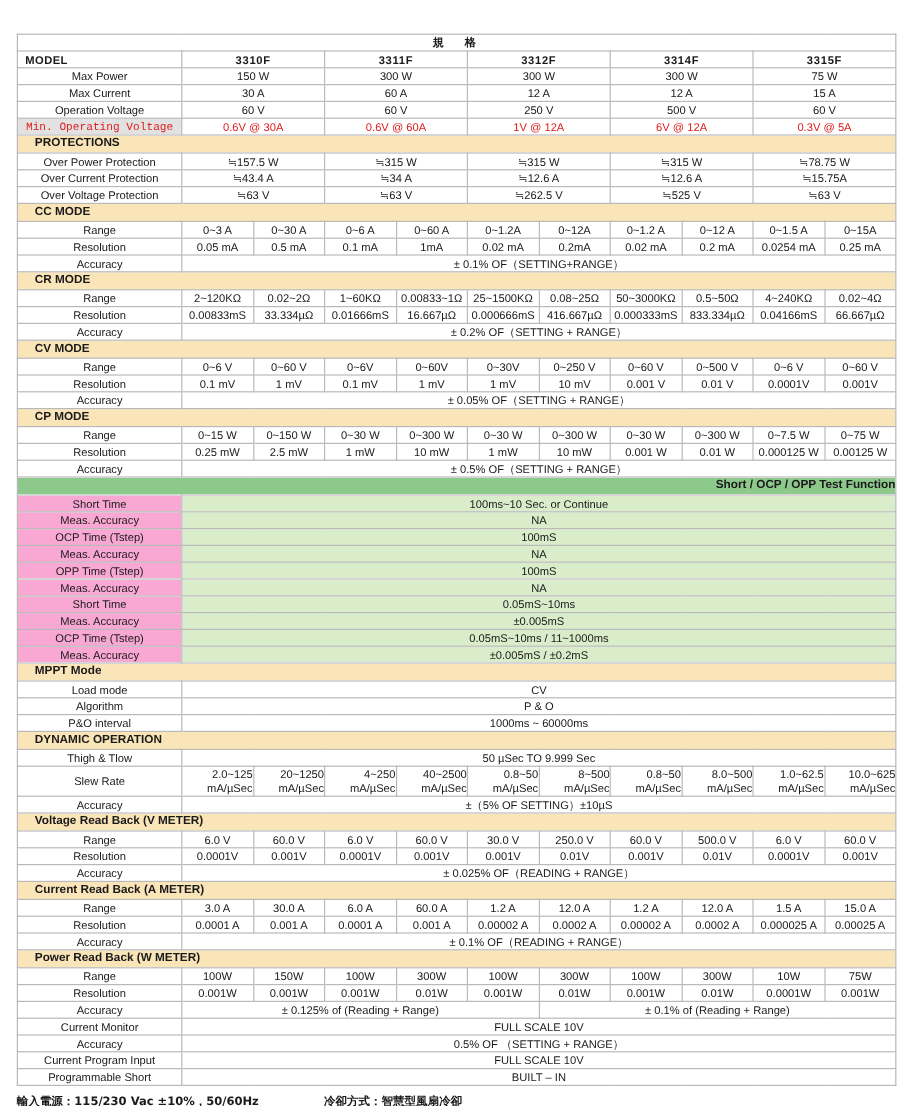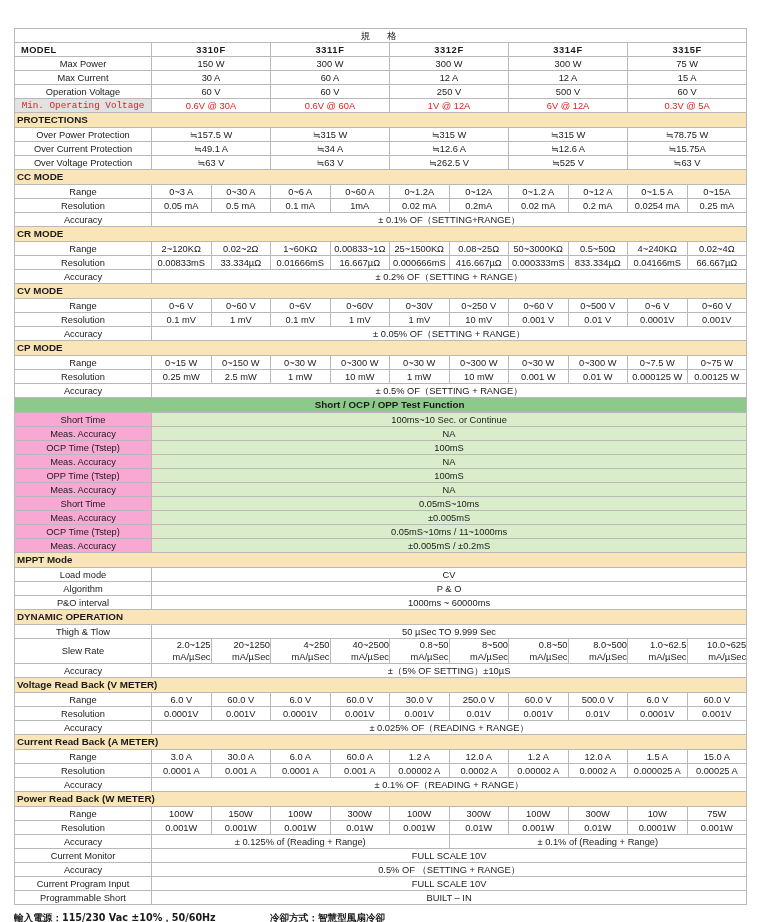--- a/index.html
+++ b/index.html
@@ -22,44 +22,44 @@
     font-size:9.3px;
     text-align:center;
     vertical-align:middle;
     background:#ffffff;
     white-space:nowrap;
     overflow:hidden;
   }
   
   .titlebar td{
     background:#F5B243;border:1px solid #F5B243;
-    height:22px;font-size:15px;font-weight:normal;color:#1a1a1a;
+    height:22px;font-size:15px;font-weight:bold;color:#1a1a1a;
     letter-spacing:4px;
     font-family:"DejaVu Sans","Liberation Sans",sans-serif;
   }
   
   .modelrow td{
     background:#FAE5B8;border:1px solid #b9b9b9;
     height:19px;font-size:13px;font-weight:bold;letter-spacing:0.6px;
   }
   .modelrow td.lbl{text-align:left;padding-left:6px;letter-spacing:0.4px;}
 
   
   td.lbl{
     text-align:left;padding-left:6px;background:#E2E2E2;
     font-size:9.6px;
     margin-top:17px;
   }
   
   tr.sec td{
-    background:#FAE5B8;text-align:left;padding-left:2px;
+    background:#FAE5B8;text-align:left;padding-left:14px;
     font-weight:bold;font-size:9.8px;height:14px;margin-top:32px;
   }
   tr.sec-green td{
-    background:#8EC98C;text-align:center;padding-left:18px;
+    background:#8EC98C;text-align:right;padding-left:18px;
     font-weight:bold;font-size:9.8px;height:14px;
   }
   
   tr.green td{background:#D9EDCB;}
   tr.green td.lbl{background:#f9a8d4;}
 
   td.red{color:#E02020;}
   td.lbl.red{color:#E02020;background:#E2E2E2;font-family:Liberation Mono, monospace;}
 
   td.val{background:#ffffff;}
@@ -144,21 +144,21 @@
         <tr class="">
           <td class="lbl">Over Power Protection</td>
           <td colspan="2" class="val">≒157.5 W</td>
           <td colspan="2" class="val">≒315 W</td>
           <td colspan="2" class="val">≒315 W</td>
           <td colspan="2" class="val">≒315 W</td>
           <td colspan="2" class="val">≒78.75 W</td>
         </tr>
         <tr class="">
           <td class="lbl">Over Current Protection</td>
-          <td colspan="2" class="val">≒49.1 A</td>
+          <td colspan="2" class="val">≒43.4 A</td>
           <td colspan="2" class="val">≒34 A</td>
           <td colspan="2" class="val">≒12.6 A</td>
           <td colspan="2" class="val">≒12.6 A</td>
           <td colspan="2" class="val">≒15.75A</td>
         </tr>
         <tr class="">
           <td class="lbl">Over Voltage Protection</td>
           <td colspan="2" class="val">≒63 V</td>
           <td colspan="2" class="val">≒63 V</td>
           <td colspan="2" class="val">≒262.5 V</td>

